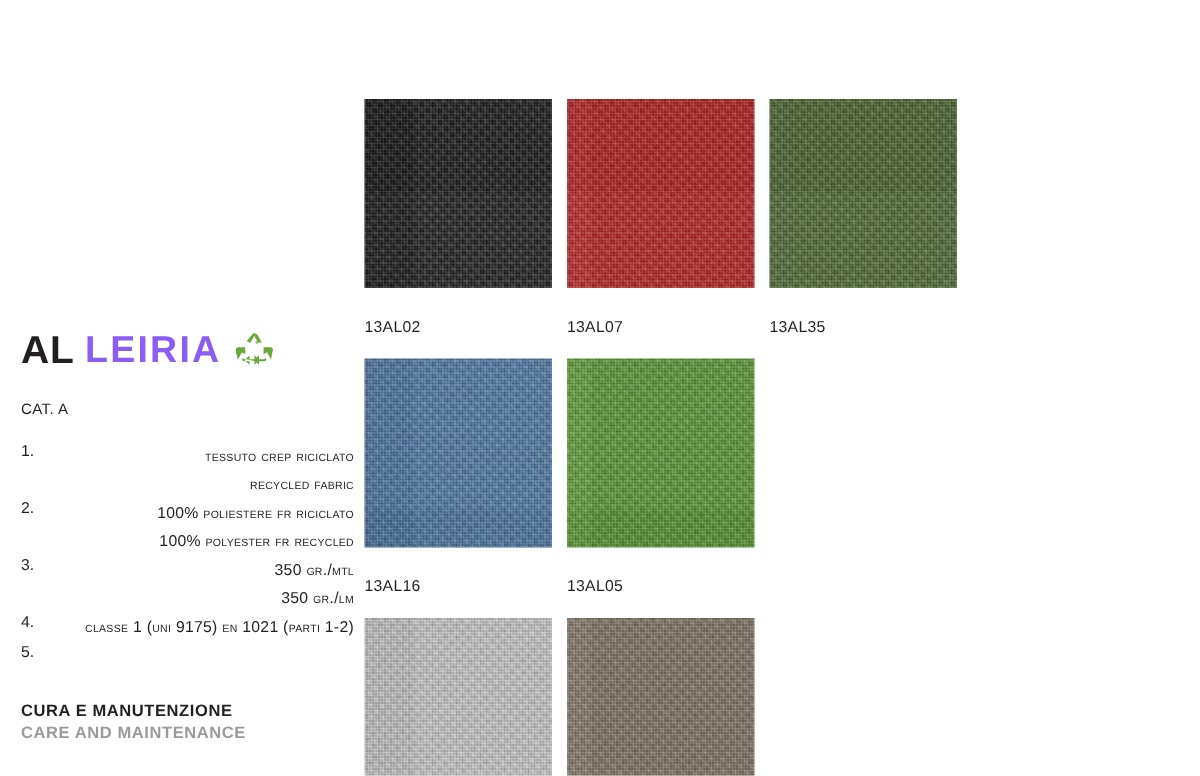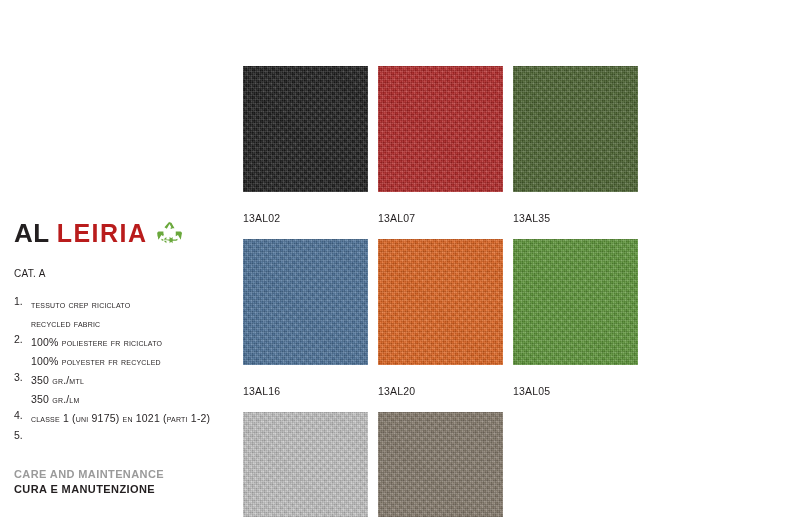--- a/index.html
+++ b/index.html
@@ -70,20 +70,21 @@
   }
   .spec-num {
     width: 17px;
     flex: 0 0 17px;
     font-size: 10.5px;
     color: #231f20;
     line-height: 15.5px;
   }
   .spec-texts {
     flex: 1;
+    text-align: right;
   }
   .spec-line {
     font-size: 10.5px;
     line-height: 15.5px;
     color: #231f20;
     font-variant: small-caps;
     text-transform: lowercase;
     letter-spacing: 0.2px;
     white-space: nowrap;
   }
@@ -166,21 +167,21 @@
     letter-spacing: 0.2px;
   }
 </style>
 </head>
 <body>
 
 <div id="info-panel">
 
   <div id="brand-row">
     <span id="brand-al">AL</span>
-    <span id="brand-name" style="color: #b91c1c;">LEIRIA</span>
+    <span id="brand-name" style="color: #8b5cf6;">LEIRIA</span>
     <span id="recycle-icon">
       <svg viewBox="0 0 48 46" width="25" height="24" aria-hidden="true">
         <g fill="#6aa83c">
           <path d="M23.5 1.5 L30.2 12.6 L25.6 15.2 L29.5 15.2 L24.0 5.8 L18.8 14.6 L14.3 12.0 Z"></path>
           <path d="M23.6 2.6 L28.8 11.6 L24.6 14.0 L33.6 14.0 L29.2 6.0 C28.2 3.6 26.0 2.0 23.6 2.6 Z"></path>
           <path d="M2.5 36.0 L9.3 24.6 L13.7 27.3 L11.8 23.8 L1.9 23.8 C0.6 26.4 0.9 29.4 2.5 31.9 Z"></path>
           <path d="M3.0 35.4 L8.1 26.6 L12.3 29.1 L12.3 20.1 L3.3 20.1 C0.9 20.5 -0.4 23.2 0.9 25.6 Z"></path>
           <path d="M45.6 35.8 L40.3 26.6 L36.0 29.1 L36.0 20.1 L45.0 20.1 C47.5 20.6 48.7 23.3 47.4 25.7 Z"></path>
           <path d="M12.6 42.9 L24.2 42.9 L24.2 37.9 L30.5 44.0 L24.2 50.0 L24.2 45.2 Z" transform="translate(0,-7.5)"></path>
           <path d="M36.2 35.4 L30.0 35.4 L30.0 30.6 L23.4 36.6 L30.0 42.6 L30.0 38.0 L36.6 38.0 C38.9 38.0 40.0 36.2 39.0 34.2 Z"></path>
@@ -222,22 +223,22 @@
     </li>
     <li class="spec-item">
       <span class="spec-num">5.</span>
       <span class="spec-texts">
         <br>
       </span>
     </li>
   </ul>
 
   <div id="care-block">
+    <div id="care-title-it">CURA E MANUTENZIONE</div>
     <div id="care-title-en" style="color: rgb(154, 154, 154);">CARE AND MAINTENANCE</div>
-    <div id="care-title-it">CURA E MANUTENZIONE</div>
 
   </div>
 </div>
 
 <div id="swatch-grid">
 
   <div class="swatch-row">
     <div class="swatch-cell">
       <div class="swatch-chip" style="background-color: rgb(28, 28, 28);"></div>
       <div class="swatch-label">13AL02</div>
@@ -251,24 +252,20 @@
       <div class="swatch-label">13AL35</div>
     </div>
   </div>
 
   <div class="swatch-row">
     <div class="swatch-cell">
       <div class="swatch-chip" style="background-color: rgb(76, 115, 155);"></div>
       <div class="swatch-label">13AL16</div>
     </div>
     <div class="swatch-cell">
-      <div class="swatch-chip" style="background-color: rgb(226, 101, 31);"></div>
-      <div class="swatch-label">13AL20</div>
-    </div>
-    <div class="swatch-cell">
       <div class="swatch-chip" style="background-color: rgb(93, 151, 56);"></div>
       <div class="swatch-label">13AL05</div>
     </div>
   </div>
 
   <div class="swatch-row">
     <div class="swatch-cell">
       <div class="swatch-chip" style="background-color: rgb(198, 198, 198);"></div>
 
     </div>

